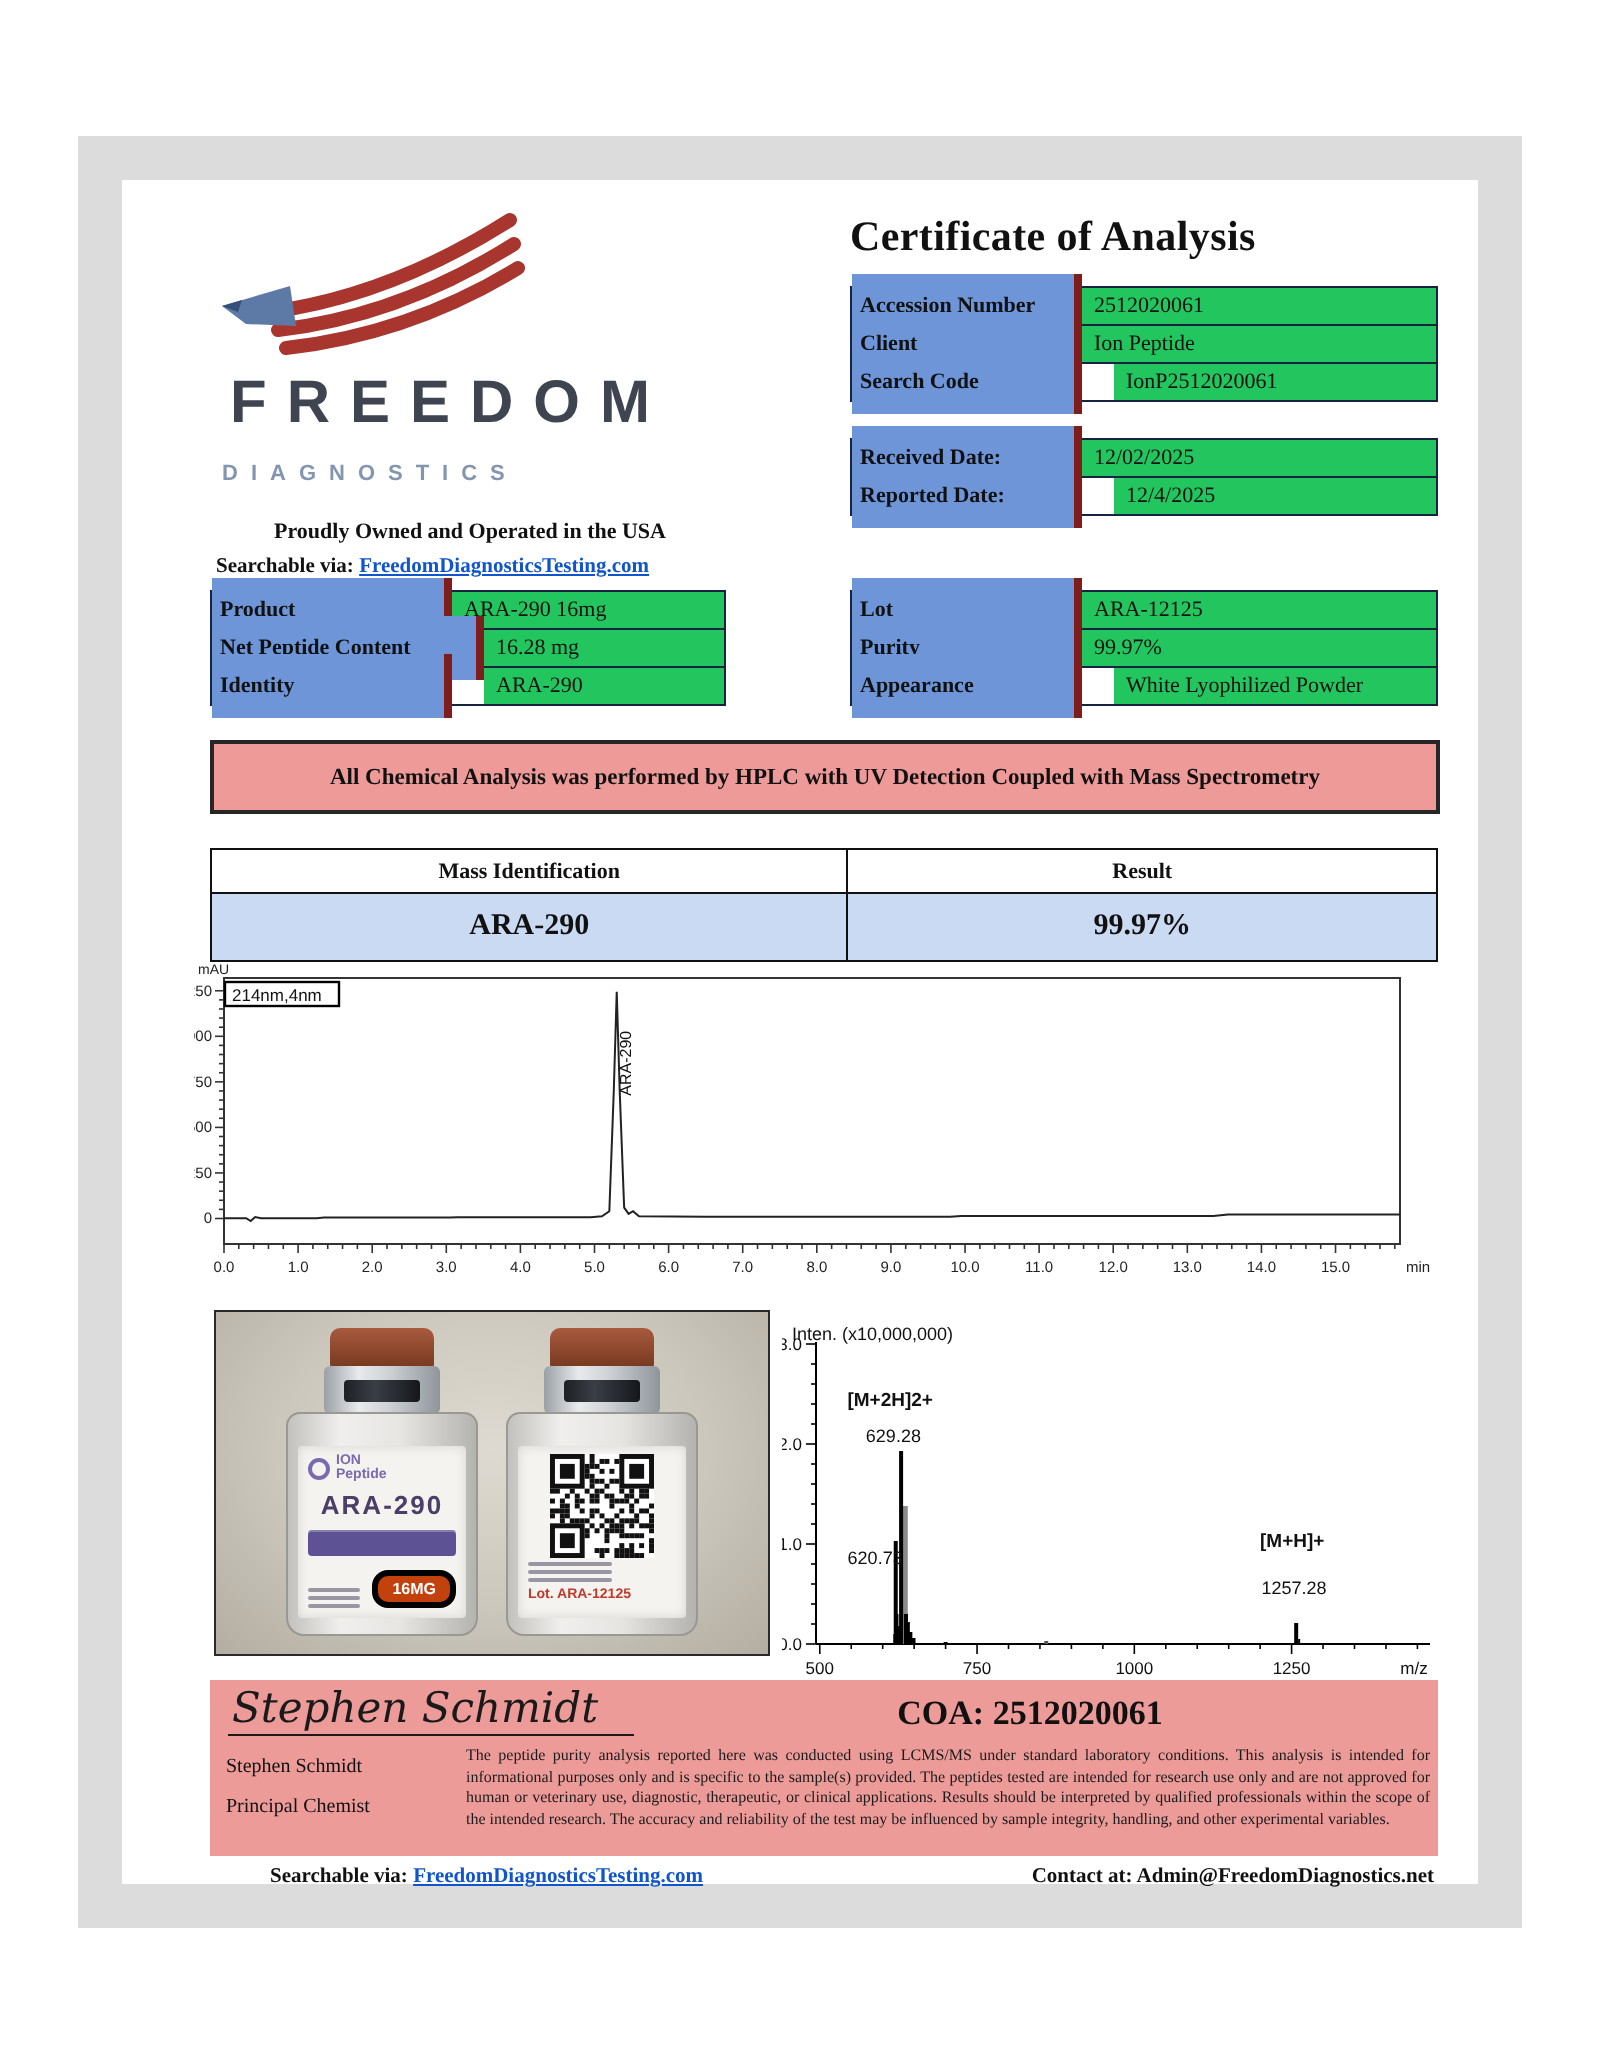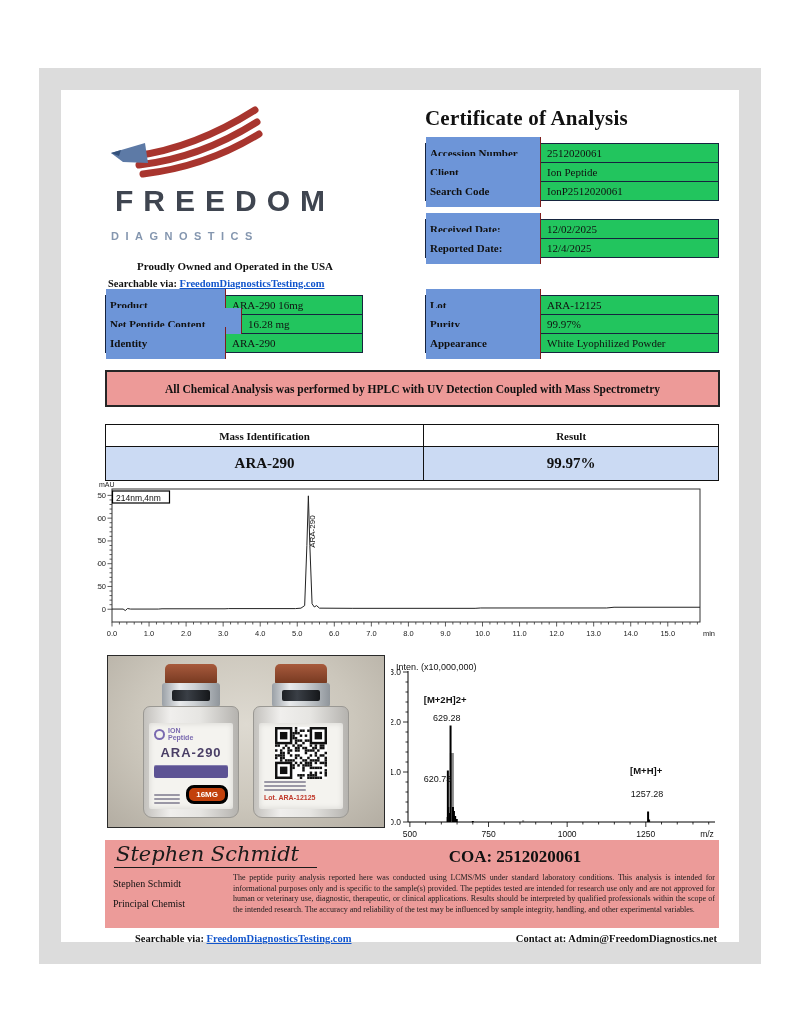--- a/index.html
+++ b/index.html
@@ -17,22 +17,22 @@
   .brand-name{font-family:"Liberation Sans",sans-serif;font-weight:700;font-size:30px;
               letter-spacing:10px;color:#3f4550;margin-top:2px;margin-left:10px;}
   .brand-sub{font-family:"Liberation Sans",sans-serif;font-weight:700;font-size:11px;
              letter-spacing:6.5px;color:#8496af;margin-top:12px;margin-left:6px;}
   .tagline{left:44px;top:170px;width:260px;text-align:center;font-weight:bold;font-size:11px;}
   .searchline{left:47px;top:188px;font-weight:bold;font-size:10.5px;}
   .lnk{color:#1155cc;text-decoration:underline;font-weight:bold;}
   
   .kv-table{border:1.5px solid #16243f;font-size:11px;}
   .kv-row{display:flex;border-bottom:1px solid #16243f;height:18px;align-items:center;}
-  .kv-row:last-child{border-bottom:none;}
-  .kv-label{background:#6d95d8;font-weight:bold;padding:16px 4px;border-right:1px solid #7f1d1d;
+  .kv-row:last-child{border-bottom:none;gap:16px;}
+  .kv-label{background:#6d95d8;font-weight:bold;padding:16px 4px;border-right:4px solid #7f1d1d;
             height:100%;display:flex;align-items:center;box-sizing:border-box;flex:none;}
   .kv-value{background:#22c55e;padding:0 6px;flex:1;height:100%;display:flex;align-items:center;}
   
   .banner{left:44px;top:280px;width:611px;height:33px;background:#ed9a98;border:2px solid #262626;
           display:flex;align-items:center;justify-content:center;font-weight:bold;font-size:11.5px;}
   
   .mass-table{left:44px;top:334px;width:612px;border:1.5px solid #111;}
   .mt-head{display:flex;height:21px;background:#fff;font-weight:bold;font-size:11px;}
   .mt-head>div{display:flex;align-items:center;justify-content:center;}
   .mt-row{display:flex;height:33px;background:#cbdaf3;border-top:1.5px solid #111;

